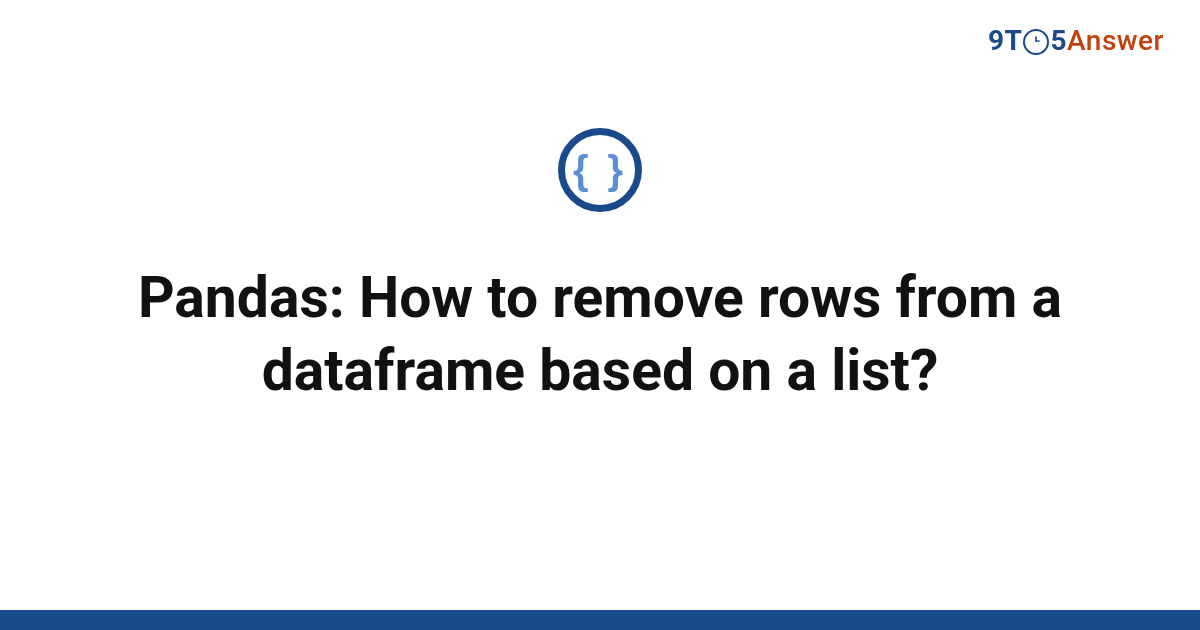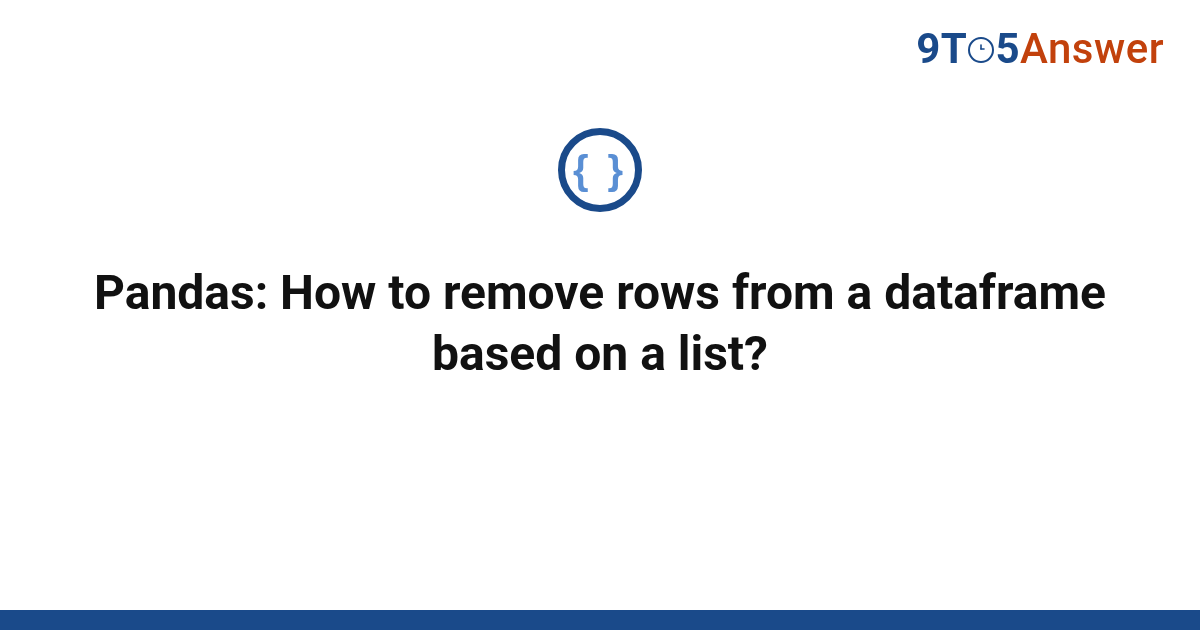--- a/index.html
+++ b/index.html
@@ -12,21 +12,21 @@
       height: 630px;
       background: #ffffff;
       font-family: -apple-system, BlinkMacSystemFont, "Segoe UI", Roboto, Helvetica, Arial, sans-serif;
       position: relative;
       overflow: hidden;
     }
     .logo {
       position: absolute;
       top: 24px;
       right: 36px;
-      font-size: 42px;
+      font-size: 28px;
       font-weight: 600;
       letter-spacing: 0.5px;
       display: flex;
       align-items: center;
     }
     .logo-9t {
       color: #1a4a8a;
       font-weight: 700;
     }
     .logo-clock {
@@ -75,21 +75,21 @@
       letter-spacing: 4px;
       line-height: 1;
       font-family: "Segoe UI", Arial, sans-serif;
     }
     .title {
       position: absolute;
       top: 262px;
       left: 0;
       width: 100%;
       text-align: center;
-      font-size: 48px;
+      font-size: 57px;
       font-weight: 700;
       color: #111111;
       line-height: 1.28;
       padding: 0 60px;
     }
     .bottom-bar {
       position: absolute;
       bottom: 0;
       left: 0;
       width: 100%;

